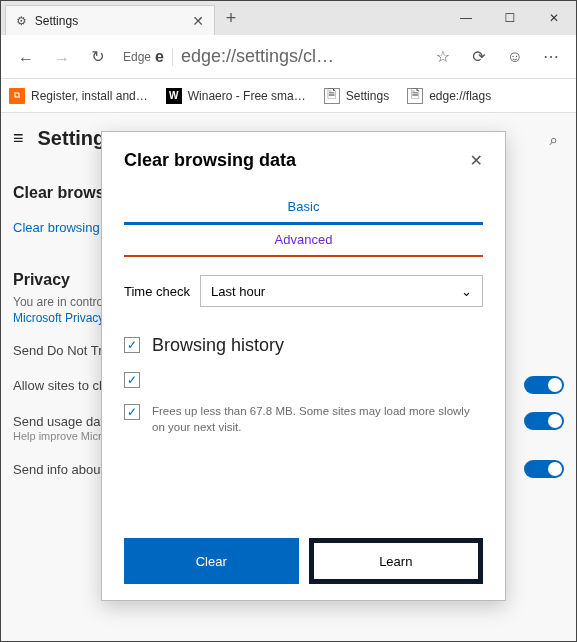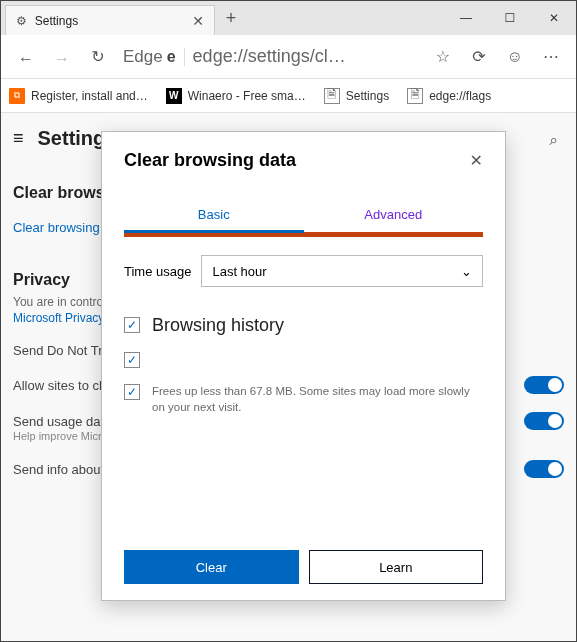--- a/index.html
+++ b/index.html
@@ -12,21 +12,21 @@
   .tab .close { margin-left: auto; color: #555; font-size: 14px; }
   .newtab { width: 32px; text-align: center; font-size: 18px; color: #555; }
   .winctrls { margin-left: auto; display: flex; }
   .winctrls div { width: 44px; height: 30px; display: flex; align-items: center; justify-content: center; font-size: 12px; color: #333; }
 
   
   .toolbar { display: flex; align-items: center; height: 44px; padding: 0 8px; border-bottom: 1px solid #e0e0e0; gap: 2px; }
   .tb-btn { width: 34px; height: 34px; display: flex; align-items: center; justify-content: center; color: #555; font-size: 16px; }
   .tb-btn.fwd { color: #bbb; }
   .addr { flex: 1; display: flex; align-items: center; margin: 0 6px; height: 32px; }
-  .addr .edge-label { color: #666; font-size: 17px; margin-right: 4px; }
+  .addr .edge-label { color: #666; font-size: 12px; margin-right: 4px; }
   .addr .edge-icon { color: #444; font-weight: bold; margin-right: 8px; border-right: 1px solid #ddd; padding-right: 8px; }
   .addr .url { color: #666; font-size: 18px; flex: 1; overflow: hidden; white-space: nowrap; }
 
   
   .bookmarks { display: flex; align-items: center; height: 34px; padding: 0 8px; gap: 18px; font-size: 12px; color: #333; border-bottom: 1px solid #e0e0e0; }
   .bm-item { display: flex; align-items: center; gap: 6px; white-space: nowrap; }
   .bm-icon { width: 16px; height: 16px; display: inline-flex; align-items: center; justify-content: center; font-size: 11px; }
   .bm-orange { background: #ff6a00; color: #fff; font-size: 9px; border-radius: 1px; }
   .bm-w { background: #000; color: #fff; font-size: 10px; font-weight: bold; }
   .bm-doc { border: 1px solid #888; }
@@ -42,32 +42,32 @@
   .setting-row { display: flex; align-items: center; margin-top: 18px; font-size: 13px; color: #444; }
   .toggle { margin-left: auto; width: 40px; height: 18px; border-radius: 9px; background: #0067c0; position: relative; }
   .toggle::after { content: ""; position: absolute; right: 2px; top: 2px; width: 14px; height: 14px; background: #fff; border-radius: 50%; }
   .helptxt { font-size: 11px; color: #888; }
 
   
   .dialog { position: absolute; left: 100px; top: 130px; width: 405px; height: 470px; background: #fff; border: 1px solid #bbb; box-shadow: 0 6px 20px rgba(0,0,0,.2); padding: 18px 22px 16px 22px; display: flex; flex-direction: column; }
   .dlg-hdr { display: flex; align-items: center; }
   .dlg-hdr h2 { font-size: 18px; font-weight: 600; }
   .dlg-close { margin-left: auto; font-size: 16px; color: #555; }
-  .dlg-tabs { display: flex; margin-top: 28px; border-bottom: 5px solid #c2410c; }
+  .dlg-tabs { display: flex; margin-top: 20px; border-bottom: 2px solid #c2410c; flex-direction: column; }
   .dlg-tab { flex: 1; text-align: center; padding: 8px 0; font-size: 13px; color: #6d28d9; cursor: default; }
   .dlg-tab.active { color: #0067c0; border-bottom: 3px solid #0067c0; margin-bottom: -1px; font-weight: 400; }
   .time-row { display: flex; align-items: center; gap: 10px; margin-top: 18px; font-size: 13px; }
   .time-row select, .select-fake { flex: 1; border: 1px solid #bbb; height: 32px; display: flex; align-items: center; padding: 0 10px; font-size: 13px; justify-content: space-between; }
   .checks { margin-top: 14px; }
   .chk-row { display: flex; gap: 12px; margin-top: 14px; }
   .chk-box { width: 16px; height: 16px; border: 1px solid #888; display: flex; align-items: center; justify-content: center; color: #0067c0; font-size: 12px; margin-top: 2px; flex-shrink: 0; }
   .chk-label { font-size: 18px; color: #222; }
   .chk-desc { font-size: 11.5px; color: #6b6b6b; margin-top: 2px; line-height: 1.35; }
   .dlg-actions { margin-top: auto; display: flex; gap: 10px; padding-top: 14px; }
-  .btn { flex: 1; height: 34px; display: flex; align-items: center; justify-content: center; font-size: 13px; border: 1px solid #0f172a; background: #fff; }
+  .btn { flex: 1; height: 46px; display: flex; align-items: center; justify-content: center; font-size: 13px; border: 5px solid #0f172a; background: #fff; }
   .btn.primary { background: #0067c0; color: #fff; border-color: #0067c0; }
 </style>
 </head>
 <body>
 
 <div class="titlebar">
   <div class="tab">
     <span class="gear">⚙</span>
     <span>Settings</span>
     <span class="close">✕</span>
@@ -151,21 +151,21 @@
 <div class="dialog">
   <div class="dlg-hdr">
     <h2>Clear browsing data</h2>
     <span class="dlg-close">✕</span>
   </div>
   <div class="dlg-tabs">
     <div class="dlg-tab active">Basic</div>
     <div class="dlg-tab">Advanced</div>
   </div>
   <div class="time-row">
-    <span>Time usage</span>
+    <span>Time check</span>
     <div class="select-fake">
       <span>Last hour</span>
       <span>⌄</span>
     </div>
   </div>
   <div class="checks">
     <div class="chk-row">
       <div class="chk-box">✓</div>
       <div>
         <div class="chk-label">Browsing history</div>

